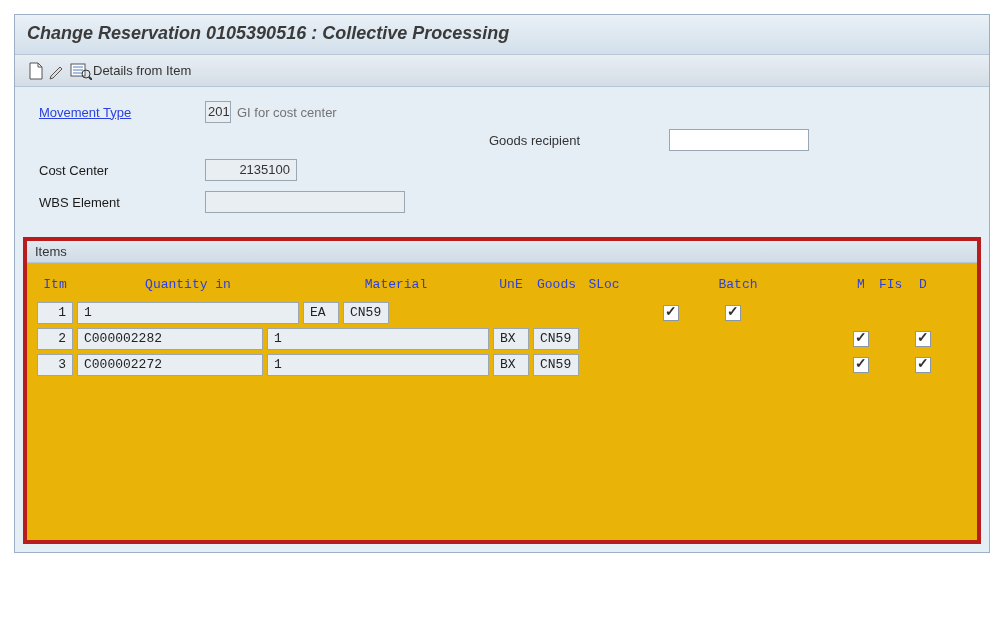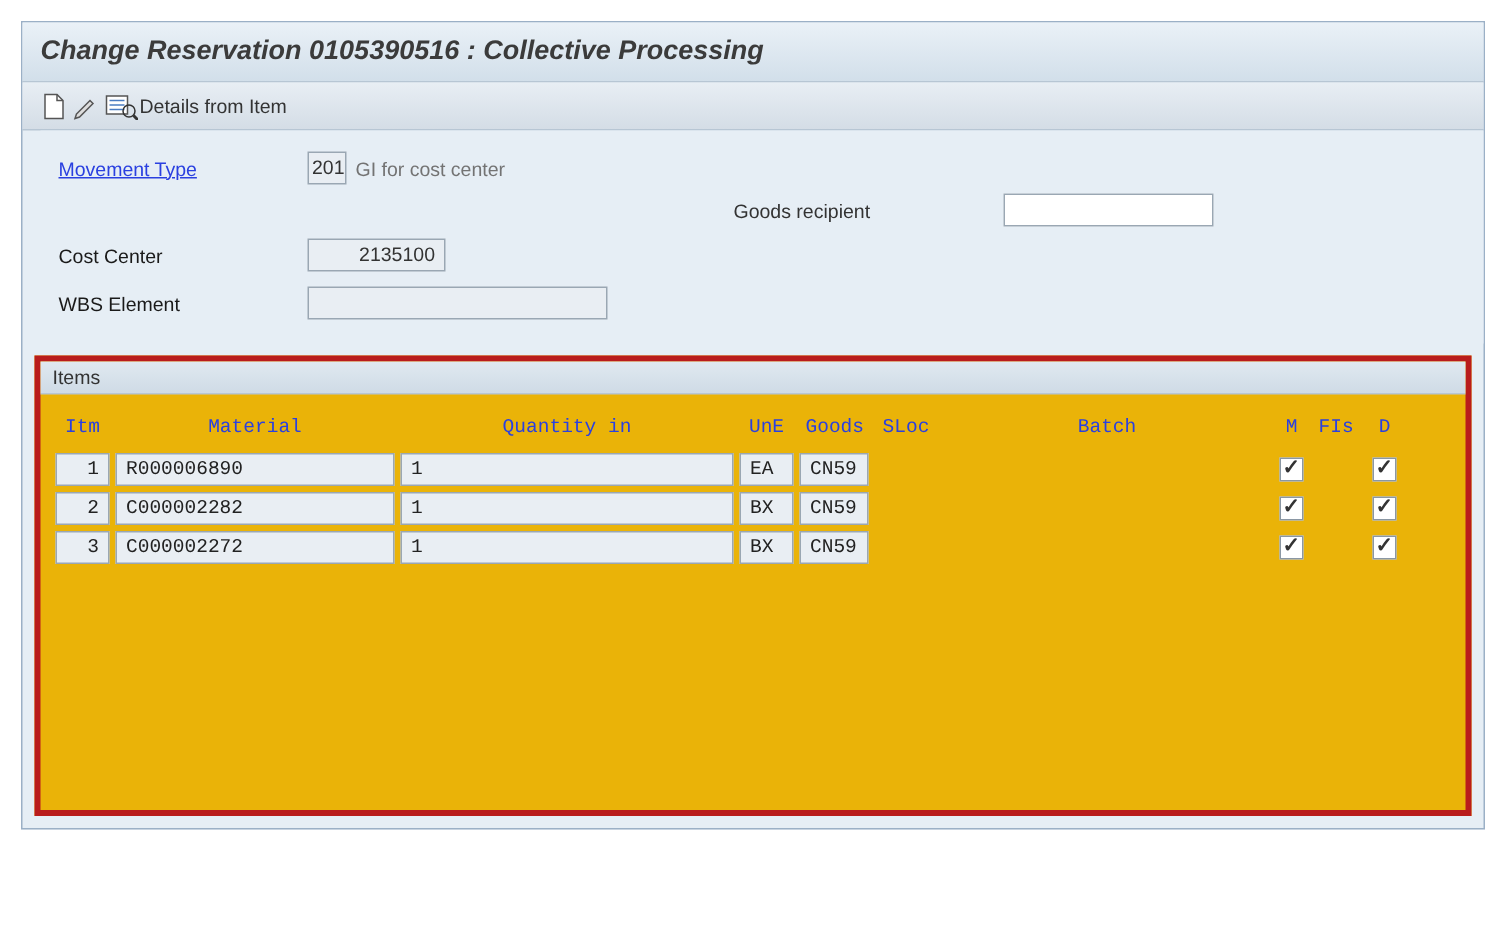--- a/index.html
+++ b/index.html
@@ -222,35 +222,34 @@
       <span class="field-box" style="width:200px;"></span>
     </div>
   </div>
 
   <div class="items-panel">
     <div class="items-header">Items</div>
     <div class="items-body">
 
       <div class="col-headings">
         <span class="hdr w-itm right">Itm</span>
+        <span class="hdr w-qty right">Quantity in</span>
         <span class="hdr w-mat">Material</span>
-        <span class="hdr w-qty right">Quantity in</span>
         <span class="hdr w-une">UnE</span>
         <span class="hdr w-plnt">Goods</span>
         <span class="hdr w-sloc">SLoc</span>
         <span class="hdr w-batch">Batch</span>
         <span class="hdr w-m">M</span>
         <span class="hdr w-fis">FIs</span>
         <span class="hdr w-d">D</span>
       </div>
 
       <div id="rows-container">
           <div class="data-row">
             <div class="cell w-itm right">1</div>
-            <div class="cell w-mat">R000006890</div>
             <div class="cell w-qty">1</div>
             <div class="cell w-une">EA</div>
             <div class="cell w-plnt">CN59</div>
             <div class="w-sloc"></div>
             <div class="w-batch"></div>
             <div class="w-m">
               <div class="checkbox checked"></div>
             </div>
             <div class="w-fis"></div>
             <div class="w-d">

